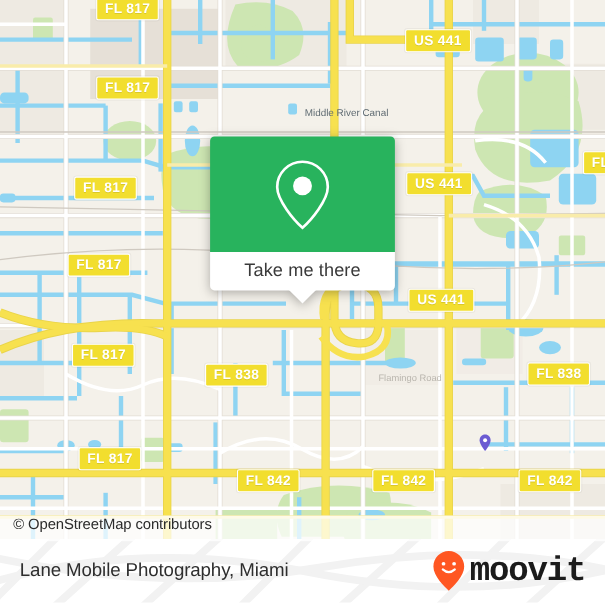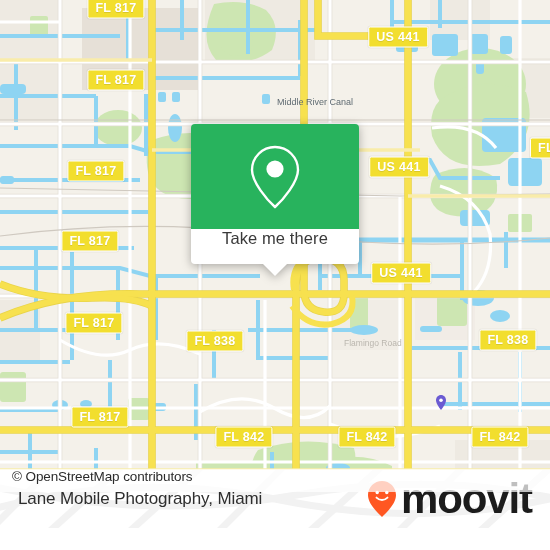--- a/index.html
+++ b/index.html
@@ -51,41 +51,41 @@
     height: 105px;
     background: #28b35d;
     border-radius: 4px 4px 0 0;
     display: flex; align-items: center; justify-content: center;
   }
   .callout-bottom {
     position: relative;
     height: 35px;
     background: #ffffff;
     border-radius: 0 0 4px 4px;
-    display: flex; align-items: flex-start; justify-content: center;
+    display: flex; align-items: center; justify-content: center;
   }
   .callout-label {
     font-size: 16.5px;
     color: #3a3a3a;
     letter-spacing: 0.1px;
   }
   .callout-tail {
     position: absolute;
     left: 50%; bottom: -12px;
     margin-left: -13px;
     width: 0; height: 0;
     border-left: 13px solid transparent;
     border-right: 13px solid transparent;
     border-top: 13px solid #ffffff;
   }
 
   
   .footer {
     position: absolute;
-    left: 0; top: 470px;
+    left: 0; top: 490px;
     width: 550px; height: 58px;
     background: #ffffff;
     overflow: hidden;
   }
   .footer-watermark {
     position: absolute; left: 0; top: 0;
     width: 550px; height: 58px;
     opacity: 1;
     pointer-events: none;
   }
@@ -98,25 +98,26 @@
     letter-spacing: -0.1px;
     z-index: 2;
   }
   .brand {
     position: absolute;
     right: 18px; top: 0; height: 58px;
     display: flex; align-items: center; gap: 4px;
     z-index: 2;
   }
   .brand-word {
-    font-size: 42px;
+    font-size: 31px;
     font-weight: bold;
     color: #1c1c1c;
     letter-spacing: -1.1px;
     line-height: 1;
+    font-family: Liberation Mono, monospace;
   }
 </style>
 </head>
 <body>
 
 <div id="app">
 
   <div class="map">
     <svg width="550" height="492" viewBox="0 0 550 492" xmlns="http://www.w3.org/2000/svg">
       <defs>

